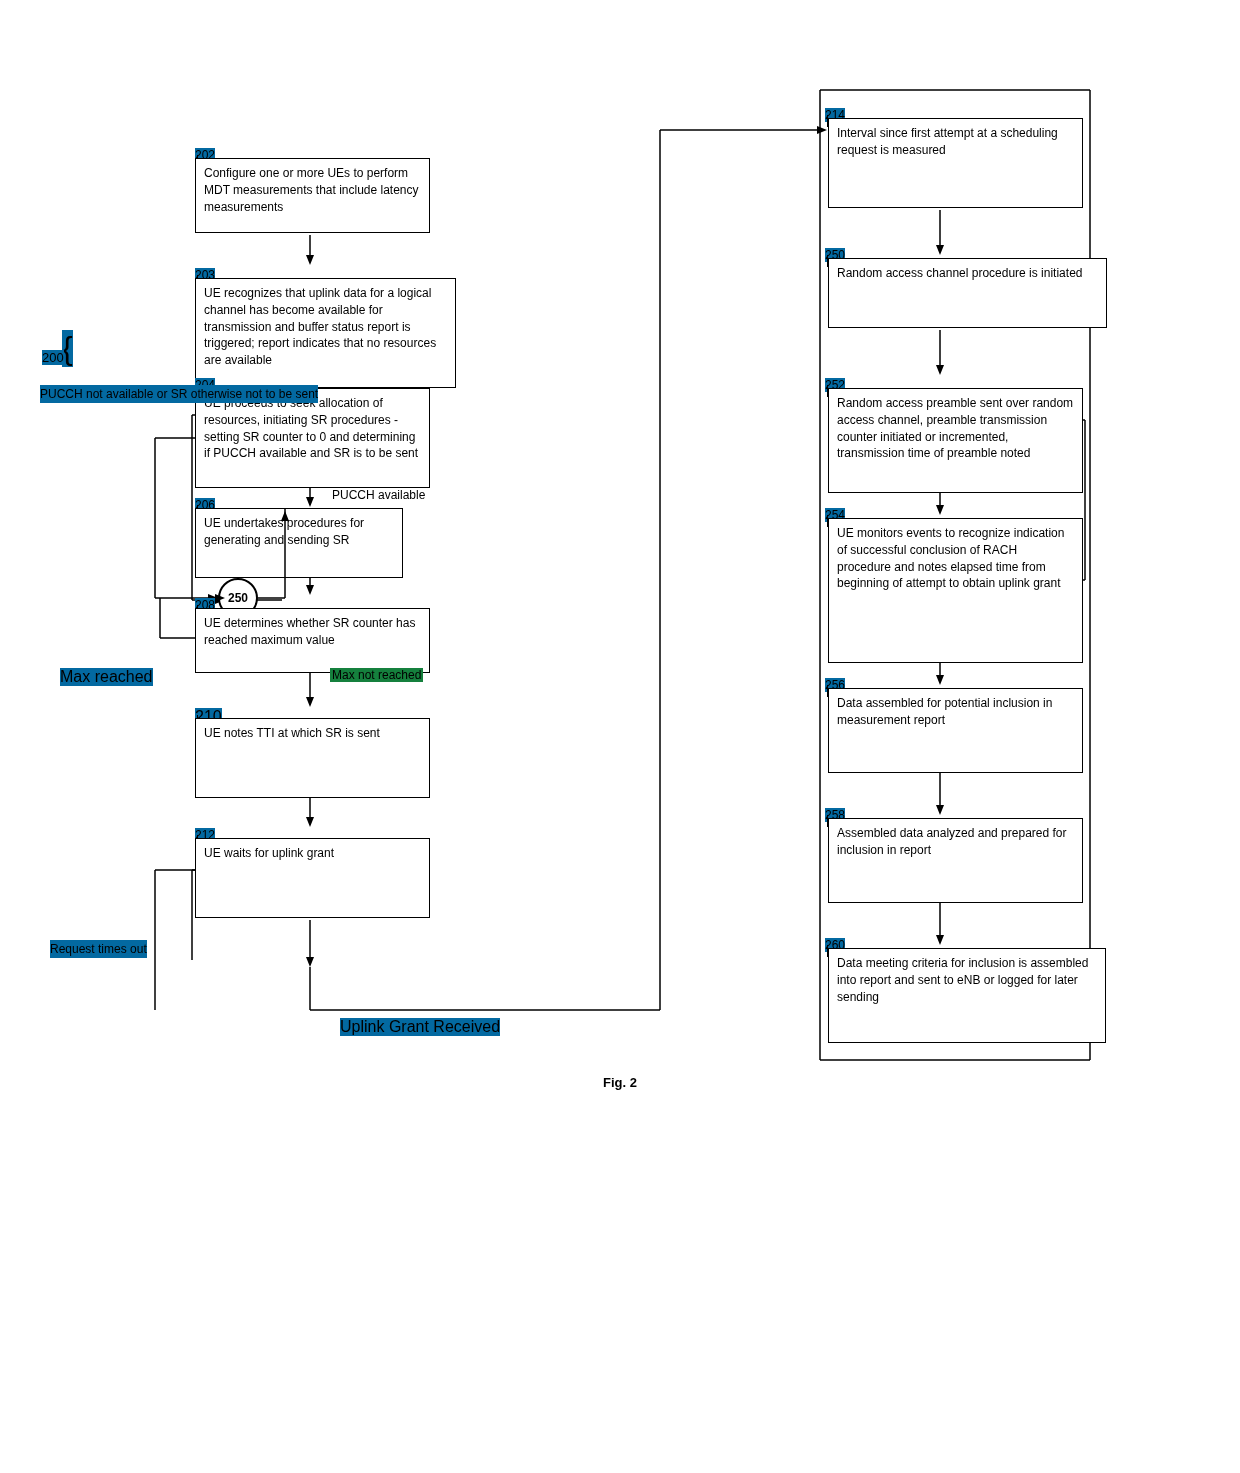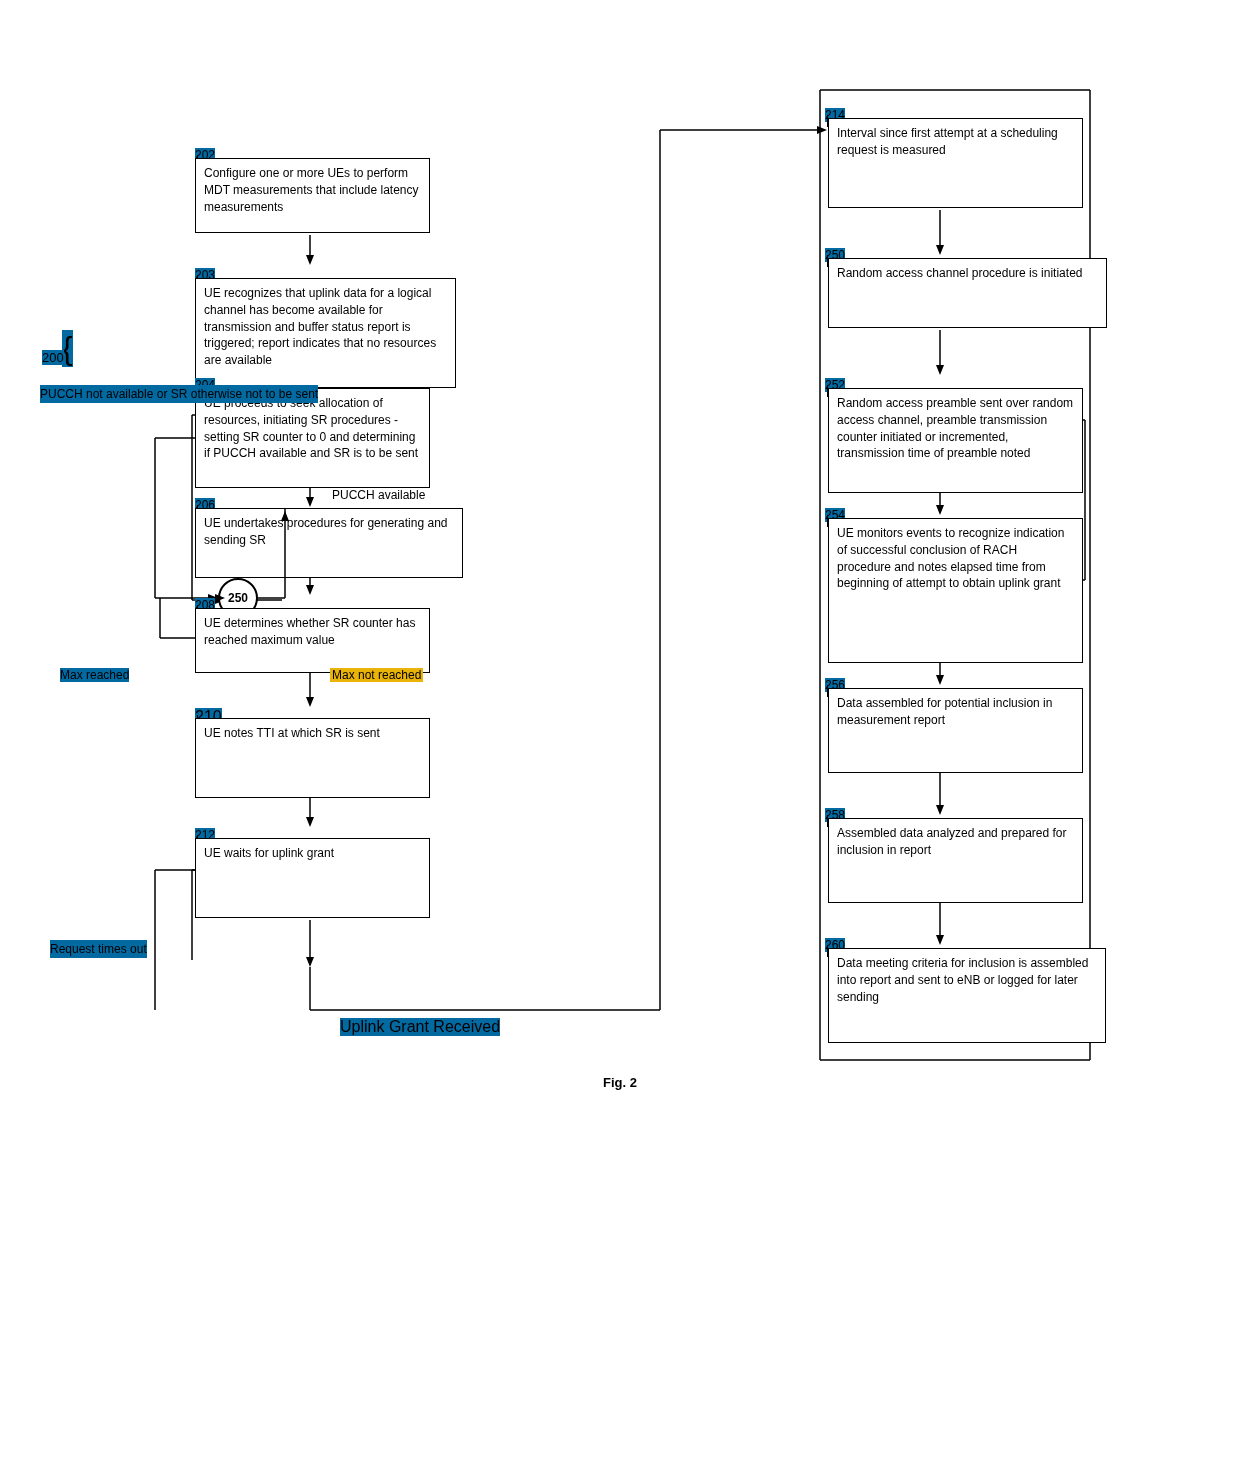--- a/index.html
+++ b/index.html
@@ -158,21 +158,21 @@
 
   <div class="label" style="left:40px; top:385px; font-size:12px; line-height:1.5;">PUCCH not
 available or
 SR otherwise
 not to be sent</div>
 
   <div class="circle-label" style="left:218px; top:578px; width:40px; height:40px;">250</div>
 
   <div class="label" style="left:195px; top:498px; font-size:12px;">206</div>
   <div style="position:absolute; left:195px; top:505px; width:3px; height:12px; border-right:1.5px solid #000;"></div>
-  <div class="box" style="left:195px; top:508px; width:268px; min-height:70px;">UE undertakes procedures for generating and sending SR</div>
+  <div class="box" style="left:195px; top:508px; width:208px; min-height:70px;">UE undertakes procedures for generating and sending SR</div>
 
   <svg style="position:absolute;top:0;left:0;width:1240px;height:1473px;pointer-events:none;">
 
     <line x1="195" y1="438" x2="155" y2="438" stroke="#000" stroke-width="1.5"></line>
     <line x1="155" y1="438" x2="155" y2="598" stroke="#000" stroke-width="1.5"></line>
     <line x1="155" y1="598" x2="218" y2="598" stroke="#000" stroke-width="1.5"></line>
     <polygon points="225,598 215,594 215,602" fill="#000"></polygon>
 
     <line x1="258" y1="598" x2="285" y2="598" stroke="#000" stroke-width="1.5"></line>
 
@@ -184,23 +184,23 @@
     <polygon points="218,598 208,594 208,602" fill="#000"></polygon>
 
     <line x1="195" y1="870" x2="155" y2="870" stroke="#000" stroke-width="1.5"></line>
     <line x1="155" y1="870" x2="155" y2="1010" stroke="#000" stroke-width="1.5"></line>
   </svg>
 
   <div class="label" style="left:195px; top:598px; font-size:12px;">208</div>
   <div style="position:absolute; left:195px; top:605px; width:3px; height:12px; border-right:1.5px solid #000;"></div>
   <div class="box" style="left:195px; top:608px; width:235px; min-height:65px;">UE determines whether SR counter has reached maximum value</div>
 
-  <div class="label" style="left:60px; top:668px; font-size:12px;">Max reached</div>
-
-  <div class="label" style="left:330px; top:668px; font-size:12px; background:#eab308; padding:0 2px;">Max not reached</div>
+  <div class="label" style="left:60px; top:668px; font-size:16px;">Max reached</div>
+
+  <div class="label" style="left:330px; top:668px; font-size:12px; background:#15803d; padding:0 2px;">Max not reached</div>
 
   <div class="label" style="left:195px; top:708px; font-size:16px;">210</div>
   <div style="position:absolute; left:195px; top:715px; width:3px; height:12px; border-right:1.5px solid #000;"></div>
   <div class="box" style="left:195px; top:718px; width:235px; min-height:80px;">UE notes TTI at which SR is sent</div>
 
   <div class="label" style="left:195px; top:828px; font-size:12px;">212</div>
   <div style="position:absolute; left:195px; top:835px; width:3px; height:12px; border-right:1.5px solid #000;"></div>
   <div class="box" style="left:195px; top:838px; width:235px; min-height:80px;">UE waits for uplink grant</div>
 
   <div class="label" style="left:50px; top:940px; font-size:12px; line-height:1.5;">Request times

